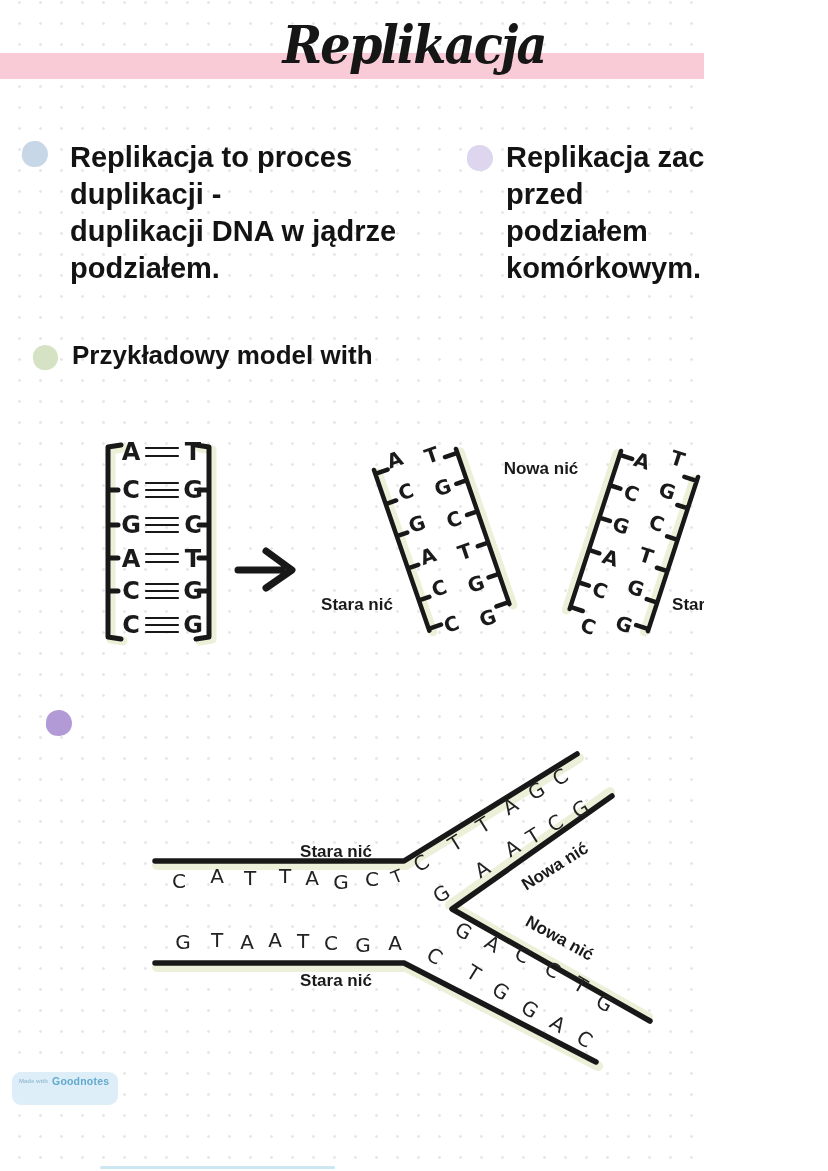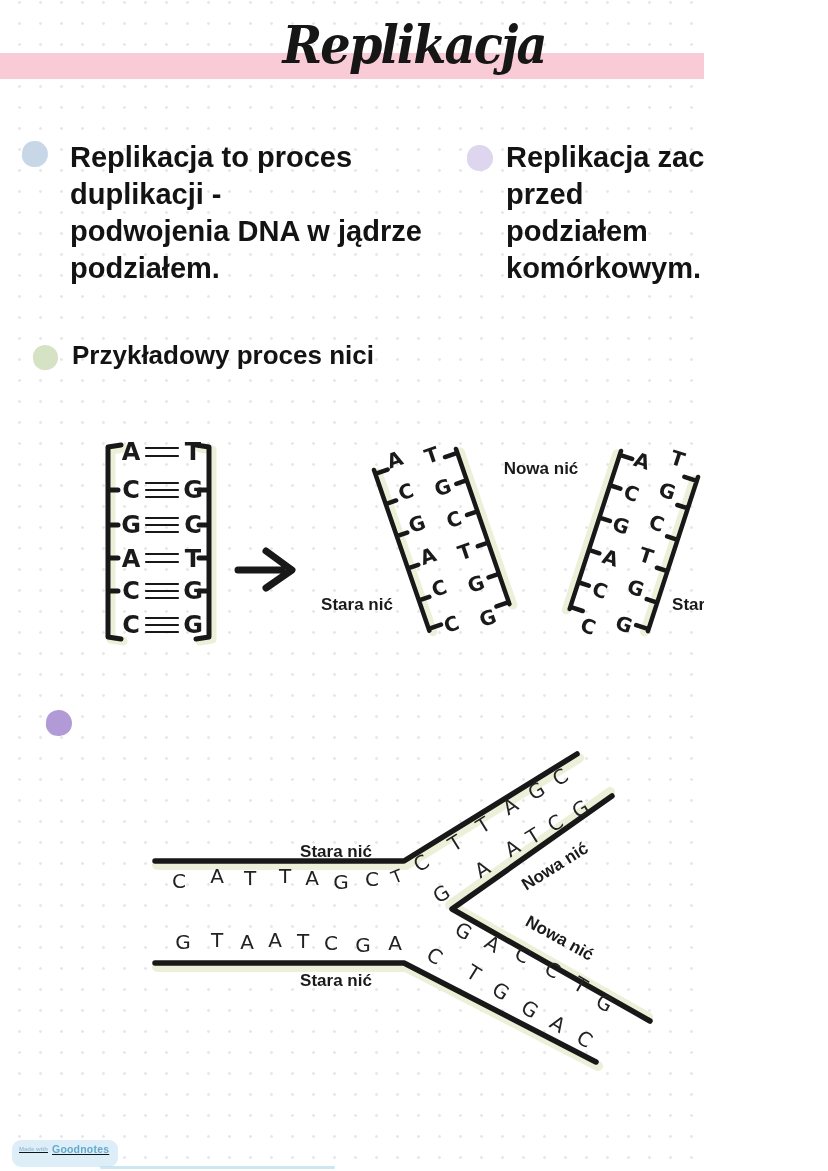--- a/index.html
+++ b/index.html
@@ -32,50 +32,50 @@
   .svg-model{top:430px;}
   .svg-fork{top:745px;}
   .ink{stroke:#181818;fill:none;stroke-linecap:round;stroke-linejoin:round;}
   .hl{stroke:#edf0d8;fill:none;stroke-linecap:round;stroke-linejoin:round;}
   text{fill:#1a1a1a;}
   .t-lad{font:700 24px "DejaVu Sans",sans-serif;}
   .t-str{font:700 20px "DejaVu Sans",sans-serif;}
   .t-base{font:400 20px "DejaVu Sans",sans-serif;fill:#222;}
   .t-lbl{font:700 17px "Liberation Sans",sans-serif;}
   .badge{
-    position:absolute;left:12px;top:1140px;height:16px;padding:1px 9px 10px 7px;
-    background:#ddeef8;border-radius:9px;display:flex;align-items:center;gap:4px;text-decoration:underline;
+    position:absolute;left:12px;top:1072px;height:16px;padding:1px 9px 16px 7px;
+    background:#ddeef8;border-radius:9px;display:flex;align-items:center;gap:4px;
   }
   .badge .mw{font-size:6px;color:#9cc0d4;font-weight:700;}
   .badge .gn{font-size:10.5px;color:#61a9cd;font-weight:700;letter-spacing:.2px;}
   .blue-line{position:absolute;left:100px;top:1166px;width:235px;height:3px;background:#bbdded;border-radius:2px;opacity:.75;}
 </style>
 </head>
 <body>
 
 <div class="page">
 
   <div class="band"></div>
   <div class="title">Replikacja</div>
 
   <div class="dot dot-blue"></div>
   <div class="note n1">
     <div>Replikacja to proces duplikacji -</div>
-    <div>podwojenia DNA w jądrze</div>
+    <div>duplikacji DNA w jądrze</div>
     <div>podziałem.</div>
   </div>
 
   <div class="dot dot-lav"></div>
   <div class="note n2">
     <div>Replikacja zachodzi przed</div>
     <div>podziałem komórkowym.</div>
   </div>
 
   <div class="dot dot-green"></div>
-  <div class="heading h-model">Przykładowy proces nici</div>
+  <div class="heading h-model">Przykładowy model with</div>
 
   <svg class="svg-model" width="828" height="240" viewBox="0 430 828 240">
 
     <path class="hl" stroke-width="9" transform="translate(3,2)" d="M120,446 L108,448 L108,637 L120,639"></path>
     <path class="hl" stroke-width="9" transform="translate(3,2)" d="M197,446 L209,448 L209,637 L197,639"></path>
 
     <path class="ink" stroke-width="5" d="M121,445 L108,447 L108,637 L121,639 M108,490 h10 M108,525 h10 M108,558 h10 M108,591 h10"></path>
 
     <path class="ink" stroke-width="5" d="M196,445 L209,447 L209,637 L196,639 M209,490 h-10 M209,525 h-10 M209,558 h-10 M209,591 h-10"></path>
 

